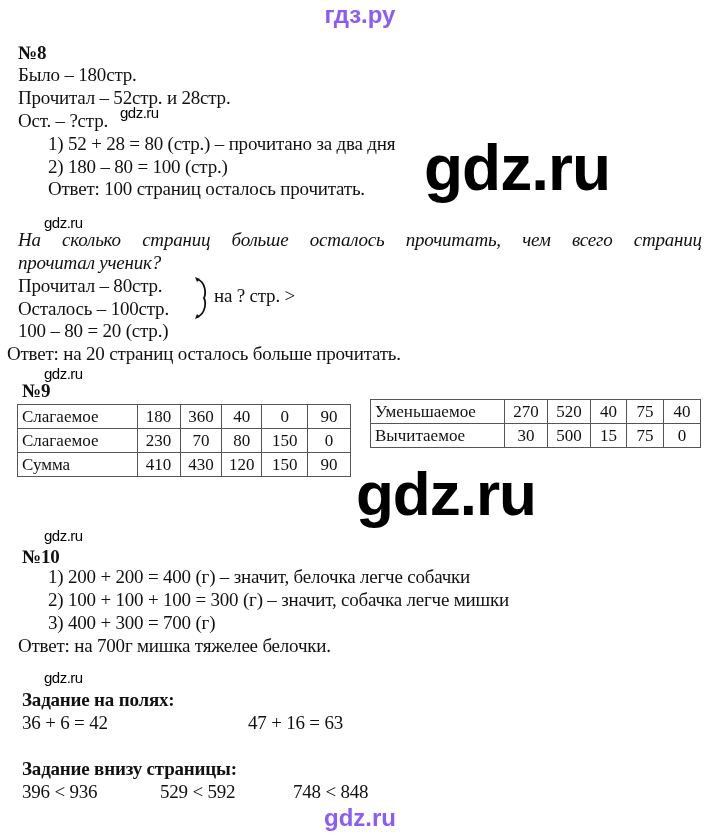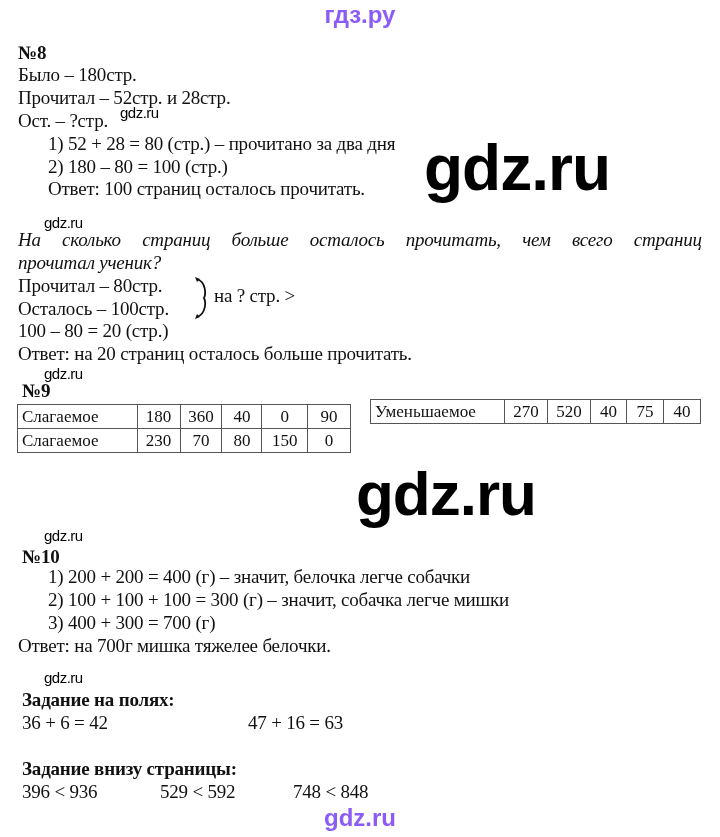--- a/index.html
+++ b/index.html
@@ -51,21 +51,21 @@
 <div class="abs serif" style="left:18px; top:275px;">Прочитал – 80стр.</div>
 <div class="abs serif" style="left:18px; top:298px;">Осталось – 100стр.</div>
 <svg class="brace" style="left:194px; top:276px;" width="16" height="44" viewBox="0 0 16 44">
   <path d="M3 3 C 12 6, 12 18, 10 22 C 12 26, 12 38, 3 41" fill="none" stroke="#111" stroke-width="1.8"></path>
   <path d="M1 1 L6 3 L3 6 Z" fill="#111"></path>
   <path d="M1 43 L6 41 L3 38 Z" fill="#111"></path>
 </svg>
 <div class="abs serif" style="left:214px; top:285px;">на ? стр. &gt;</div>
 
 <div class="abs serif" style="left:18px; top:320px;">100 – 80 = 20 (стр.)</div>
-<div class="abs serif" style="left:18px; top:343px;text-align:right;">Ответ: на 20 страниц осталось больше прочитать.</div>
+<div class="abs serif" style="left:7px; top:343px;text-align:right;">Ответ: на 20 страниц осталось больше прочитать.</div>
 
 <div class="abs wm-small" style="left:44px; top:365px;">gdz.ru</div>
 
 <div class="abs serif bold" style="left:22px; top:380px;">№9</div>
 
 <table class="tbl" style="left:17px; top:404px; width:334px;">
   <colgroup>
       <col style="width:120px">
       <col style="width:43px">
       <col style="width:42px">
@@ -83,40 +83,56 @@
     <td>90</td>
   </tr>
   <tr>
     <td class="lbl">Слагаемое</td>
     <td>230</td>
     <td>70</td>
     <td>80</td>
     <td>150</td>
     <td>0</td>
   </tr>
+  <tr>
+    <td class="lbl">Сумма</td>
+    <td>410</td>
+    <td>430</td>
+    <td>120</td>
+    <td>150</td>
+    <td>90</td>
+  </tr>
 </tbody>
   </table>
 
 <table class="tbl" style="left:370px; top:399px; width:331px;">
   <colgroup>
       <col style="width:134px">
       <col style="width:43px">
       <col style="width:43px">
       <col style="width:36px">
       <col style="width:37px">
       <col style="width:37px">
     </colgroup>
   <tbody>
       <tr>
     <td class="lbl">Уменьшаемое</td>
     <td>270</td>
     <td>520</td>
     <td>40</td>
     <td>75</td>
     <td>40</td>
+  </tr>
+  <tr>
+    <td class="lbl">Вычитаемое</td>
+    <td>30</td>
+    <td>500</td>
+    <td>15</td>
+    <td>75</td>
+    <td>0</td>
   </tr>
 </tbody>
   </table>
 
 <div class="abs wm-big" style="left:356px; top:463px; font-size:62px; line-height:62px;">gdz.ru</div>
 
 <div class="abs wm-small" style="left:44px; top:527px;">gdz.ru</div>
 <div class="abs serif bold" style="left:22px; top:546px;">№10</div>
 <div class="abs serif" style="left:48px; top:566px;">1) 200 + 200 = 400 (г) – значит, белочка легче собачки</div>
 <div class="abs serif" style="left:48px; top:589px;">2) 100 + 100 + 100 = 300 (г) – значит, собачка легче мишки</div>

